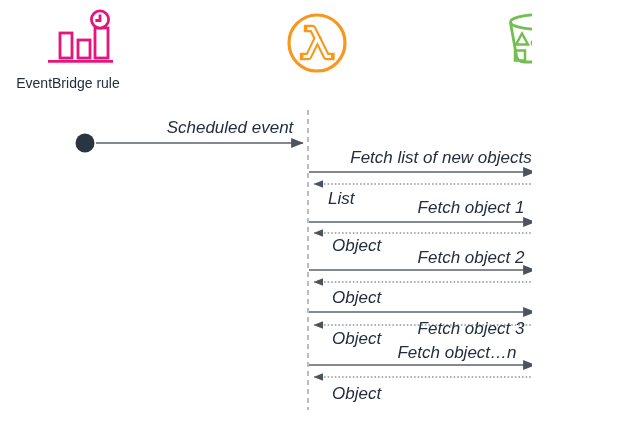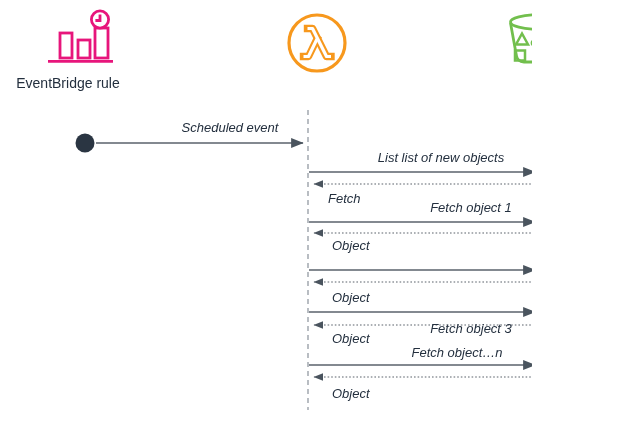--- a/index.html
+++ b/index.html
@@ -6,21 +6,21 @@
   .canvas{
     position:relative;width:532px;height:438px;background:#ffffff;overflow:hidden;
     font-family:"Liberation Sans",sans-serif;color:#232F3E;
   }
   .abs{position:absolute;}
   svg{display:block;}
   .actor-label{
     position:absolute;font-size:14px;color:#232F3E;text-align:center;line-height:17px;
   }
   .seq-label{
-    position:absolute;font-size:13px;font-style:italic;color:#232F3E;line-height:15px;
+    position:absolute;font-size:17px;font-style:italic;color:#232F3E;line-height:15px;
     white-space:nowrap;
   }
   .seq-label.center{text-align:center;}
   #overlay{position:absolute;left:0;top:0;}
 </style>
 </head>
 <body>
 
 <div class="canvas">
 
@@ -88,26 +88,27 @@
       <line x1="538" y1="184" x2="314" y2="184" marker-end="url(#ah)"></line>
       <line x1="538" y1="233" x2="314" y2="233" marker-end="url(#ah)"></line>
       <line x1="538" y1="282" x2="314" y2="282" marker-end="url(#ah)"></line>
       <line x1="538" y1="325" x2="314" y2="325" marker-end="url(#ah)"></line>
       <line x1="538" y1="377" x2="314" y2="377" marker-end="url(#ah)"></line>
     </g>
   </svg>
 
   <div class="seq-label center" style="left:155px;top:120px;width:150px;">Scheduled event</div>
 
-  <div class="seq-label center" style="left:341px;top:150px;width:200px;">List list of new objects</div>
-  <div class="seq-label" style="left:328px;top:191px;">Fetch</div>
+  <div class="seq-label center" style="left:341px;top:150px;width:200px;">Fetch list of new objects</div>
+  <div class="seq-label" style="left:328px;top:191px;">List</div>
 
   <div class="seq-label center" style="left:371px;top:200px;width:200px;">Fetch object 1</div>
   <div class="seq-label" style="left:332px;top:238px;">Object</div>
 
+  <div class="seq-label center" style="left:371px;top:250px;width:200px;">Fetch object 2</div>
   <div class="seq-label" style="left:332px;top:290px;">Object</div>
 
   <div class="seq-label center" style="left:371px;top:294px;width:200px;margin-top:27px;">Fetch object 3</div>
   <div class="seq-label" style="left:332px;top:331px;">Object</div>
 
   <div class="seq-label center" style="left:357px;top:345px;width:200px;">Fetch object…n</div>
   <div class="seq-label" style="left:332px;top:386px;">Object</div>
 
 </div>
 

